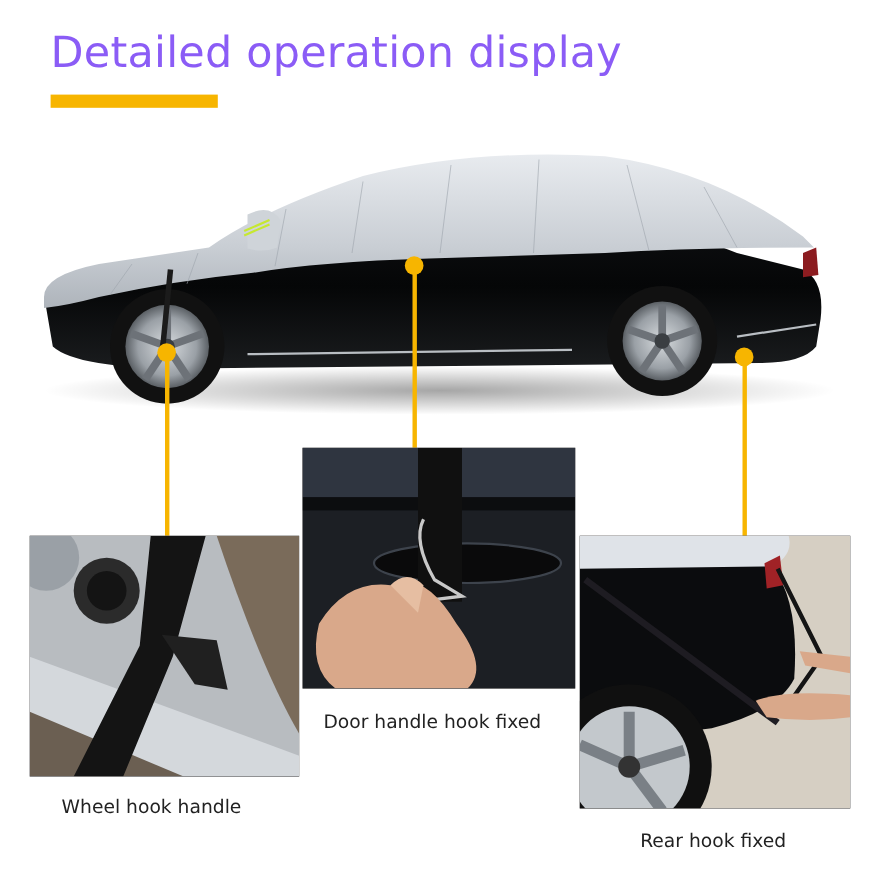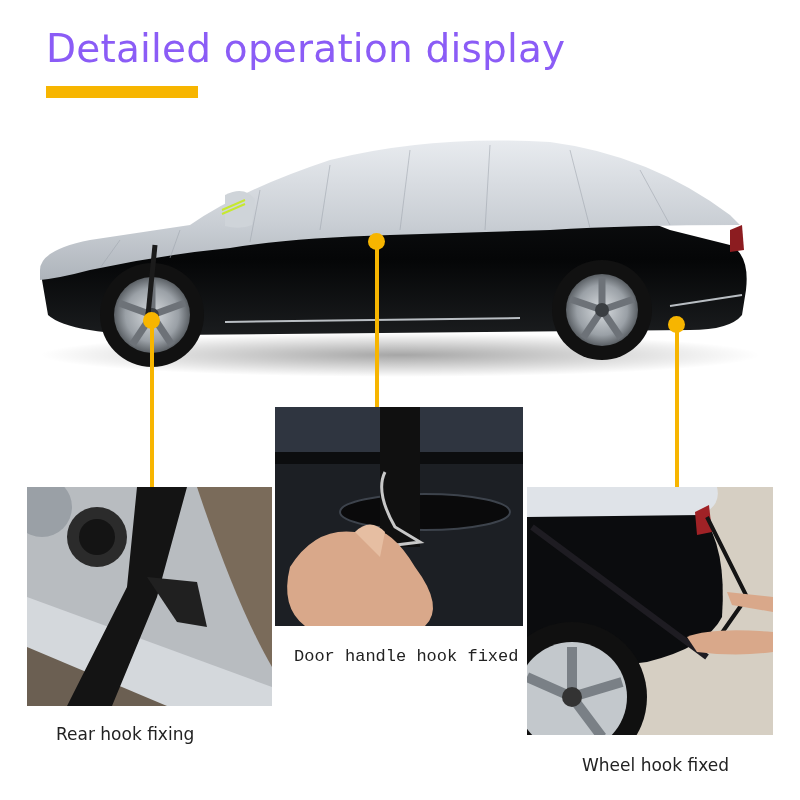--- a/index.html
+++ b/index.html
@@ -111,35 +111,35 @@
     <path d="M170 0 L245 0 L245 180 Q210 120 170 0 Z" fill="#7a6b5a"></path>
     <path d="M0 110 L245 200 L245 219 L0 219 Z" fill="#d4d8dc"></path>
     <path d="M0 160 L140 219 L0 219 Z" fill="#6b5f52"></path>
     <circle cx="70" cy="50" r="30" fill="#2b2b2b"></circle>
     <circle cx="70" cy="50" r="18" fill="#141414"></circle>
     <circle cx="15" cy="20" r="30" fill="#9aa0a6"></circle>
     <path d="M110 0 L160 0 L130 110 L85 219 L40 219 L100 100 Z" fill="#141414"></path>
     <path d="M120 90 L170 95 L180 140 L150 135 Z" fill="#202020"></path>
   </svg>
 </div>
-<div class="caption" style="left:56px; top:724px;">Rear hook fixing</div>
+<div class="caption" style="left:56px; top:724px;">Wheel hook handle</div>
 
 <div class="inset" style="left:275px; top:407px; width:248px; height:219px;">
   <svg viewBox="0 0 248 219" xmlns="http://www.w3.org/2000/svg" preserveAspectRatio="none">
     <rect width="248" height="219" fill="#1c1f24"></rect>
     <rect y="0" width="248" height="45" fill="#2f3540"></rect>
     <rect y="45" width="248" height="12" fill="#0c0d0f"></rect>
     <ellipse cx="150" cy="105" rx="85" ry="18" fill="#0a0a0b" stroke="#3d434c" stroke-width="2"></ellipse>
     <rect x="105" y="0" width="40" height="140" fill="#101010"></rect>
     <path d="M110 65 Q100 85 120 120 L145 135 L105 140" stroke="#c8c8c8" stroke-width="3" fill="none"></path>
     <path d="M15 160 Q40 120 80 125 Q110 110 140 160 Q170 200 150 219 L30 219 Q5 200 15 160 Z" fill="#d9a88a"></path>
     <path d="M80 125 Q95 110 110 125 L105 150 Z" fill="#e6bea2"></path>
   </svg>
 </div>
-<div class="caption" style="left:294px; top:647px;font-family:Liberation Mono, monospace;">Door handle hook fixed</div>
+<div class="caption" style="left:294px; top:647px;">Door handle hook fixed</div>
 
 <div class="inset" style="left:527px; top:487px; width:246px; height:248px;">
   <svg viewBox="0 0 246 248" xmlns="http://www.w3.org/2000/svg" preserveAspectRatio="none">
     <rect width="246" height="248" fill="#d6cfc3"></rect>
     <path d="M0 0 L190 0 Q195 20 170 30 L0 35 Z" fill="#dfe3e8"></path>
     <path d="M0 30 L175 28 Q200 60 195 130 Q180 160 120 175 L0 190 Z" fill="#0b0c0e"></path>
     <path d="M168 25 L182 18 L185 45 L170 48 Z" fill="#a02226"></path>
     <circle cx="45" cy="210" r="75" fill="#101010"></circle>
     <circle cx="45" cy="210" r="55" fill="#c3c8cc"></circle>
     <g stroke="#7a8086" stroke-width="10">
@@ -148,13 +148,13 @@
         <path d="M45 210 L75 250"></path>
         <path d="M45 210 L0 190"></path>
     </g>
     <circle cx="45" cy="210" r="10" fill="#333"></circle>
     <path d="M5 40 L180 170" stroke="#1e1c22" stroke-width="6"></path>
     <path d="M180 30 L220 110 L185 160" stroke="#141414" stroke-width="4" fill="none"></path>
     <path d="M160 150 Q185 140 246 145 L246 165 Q210 170 170 165 Z" fill="#d9a88a"></path>
     <path d="M200 105 L246 110 L246 125 L205 118 Z" fill="#d9a88a"></path>
   </svg>
 </div>
-<div class="caption" style="left:582px; top:755px;">Wheel hook fixed</div>
+<div class="caption" style="left:582px; top:755px;">Rear hook fixed</div>
 
 </body></html>

